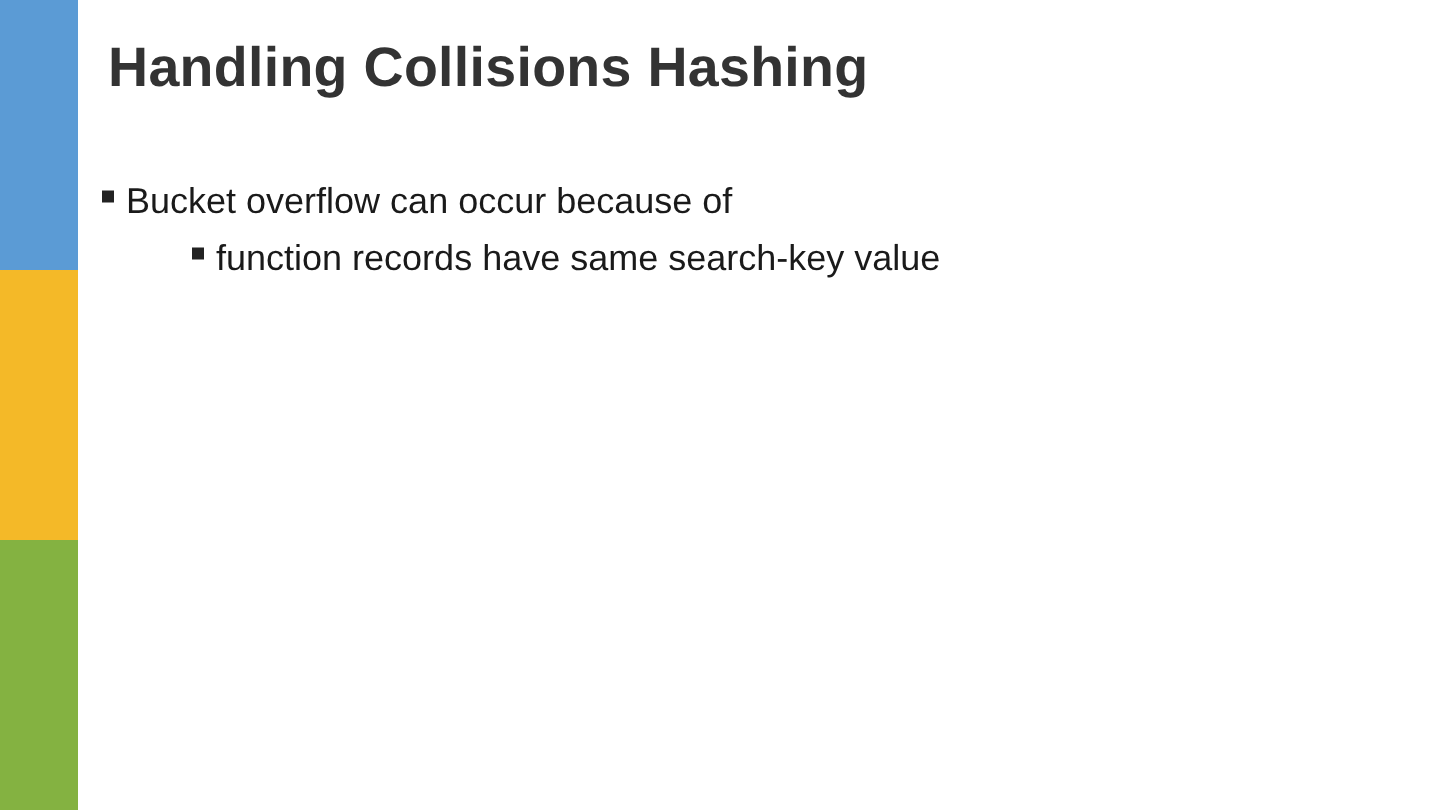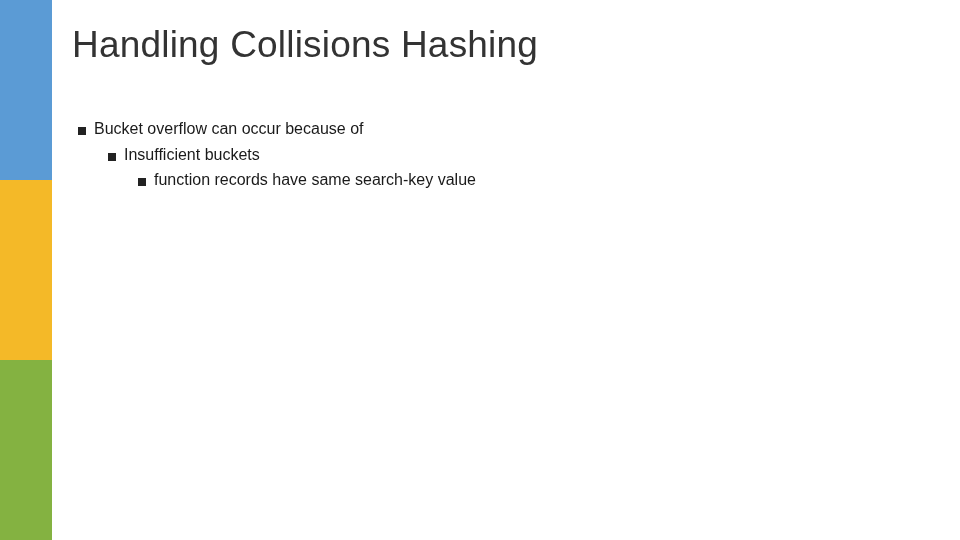--- a/index.html
+++ b/index.html
@@ -26,31 +26,31 @@
   }
   .stripe-blue   { top: 0;     height: 180px; background: #5b9bd5; }
   .stripe-yellow { top: 180px; height: 180px; background: #f4b928; }
   .stripe-green  { top: 360px; height: 180px; background: #84b241; }
 
   .title {
     position: absolute;
     left: 72px;
     top: 24px;
     font-size: 37px;
-    font-weight: 400;
+    font-weight: 700;
     color: #333333;
     letter-spacing: 0.2px;
   }
 
   .content {
     position: absolute;
-    left: 78px;
+    left: 68px;
     top: 116px;
     right: 40px;
-    font-size: 16px;
+    font-size: 24px;
     line-height: 1.6;
     color: #1a1a1a;
   }
 
   .bullet-row {
     display: flex;
     align-items: flex-start;
   }
   .bullet-row .sq {
     flex: 0 0 auto;
@@ -79,24 +79,20 @@
 
 <div class="title">Handling Collisions Hashing</div>
 
 <div class="content">
 
   <div class="bullet-row lvl1">
     <div class="sq"></div>
     <div class="txt">Bucket overflow can occur because of</div>
   </div>
 
-  <div class="bullet-row lvl2">
-    <div class="sq"></div>
-    <div class="txt">Insufficient buckets</div>
-  </div>
 
 
   <div class="bullet-row lvl3">
     <div class="sq"></div>
     <div class="txt">function records have same search-key value</div>
   </div>
 
 
 </div>
 

